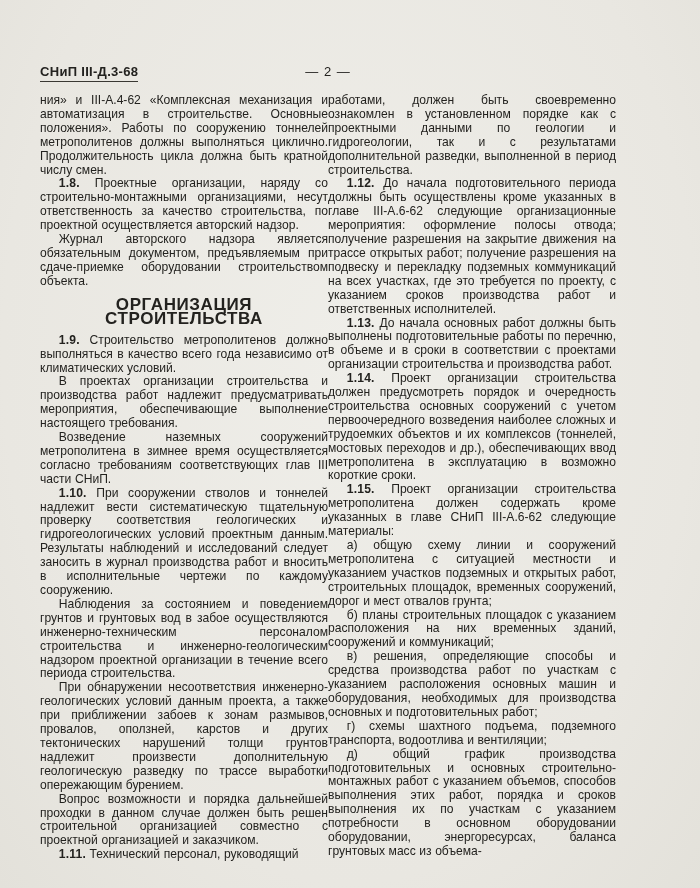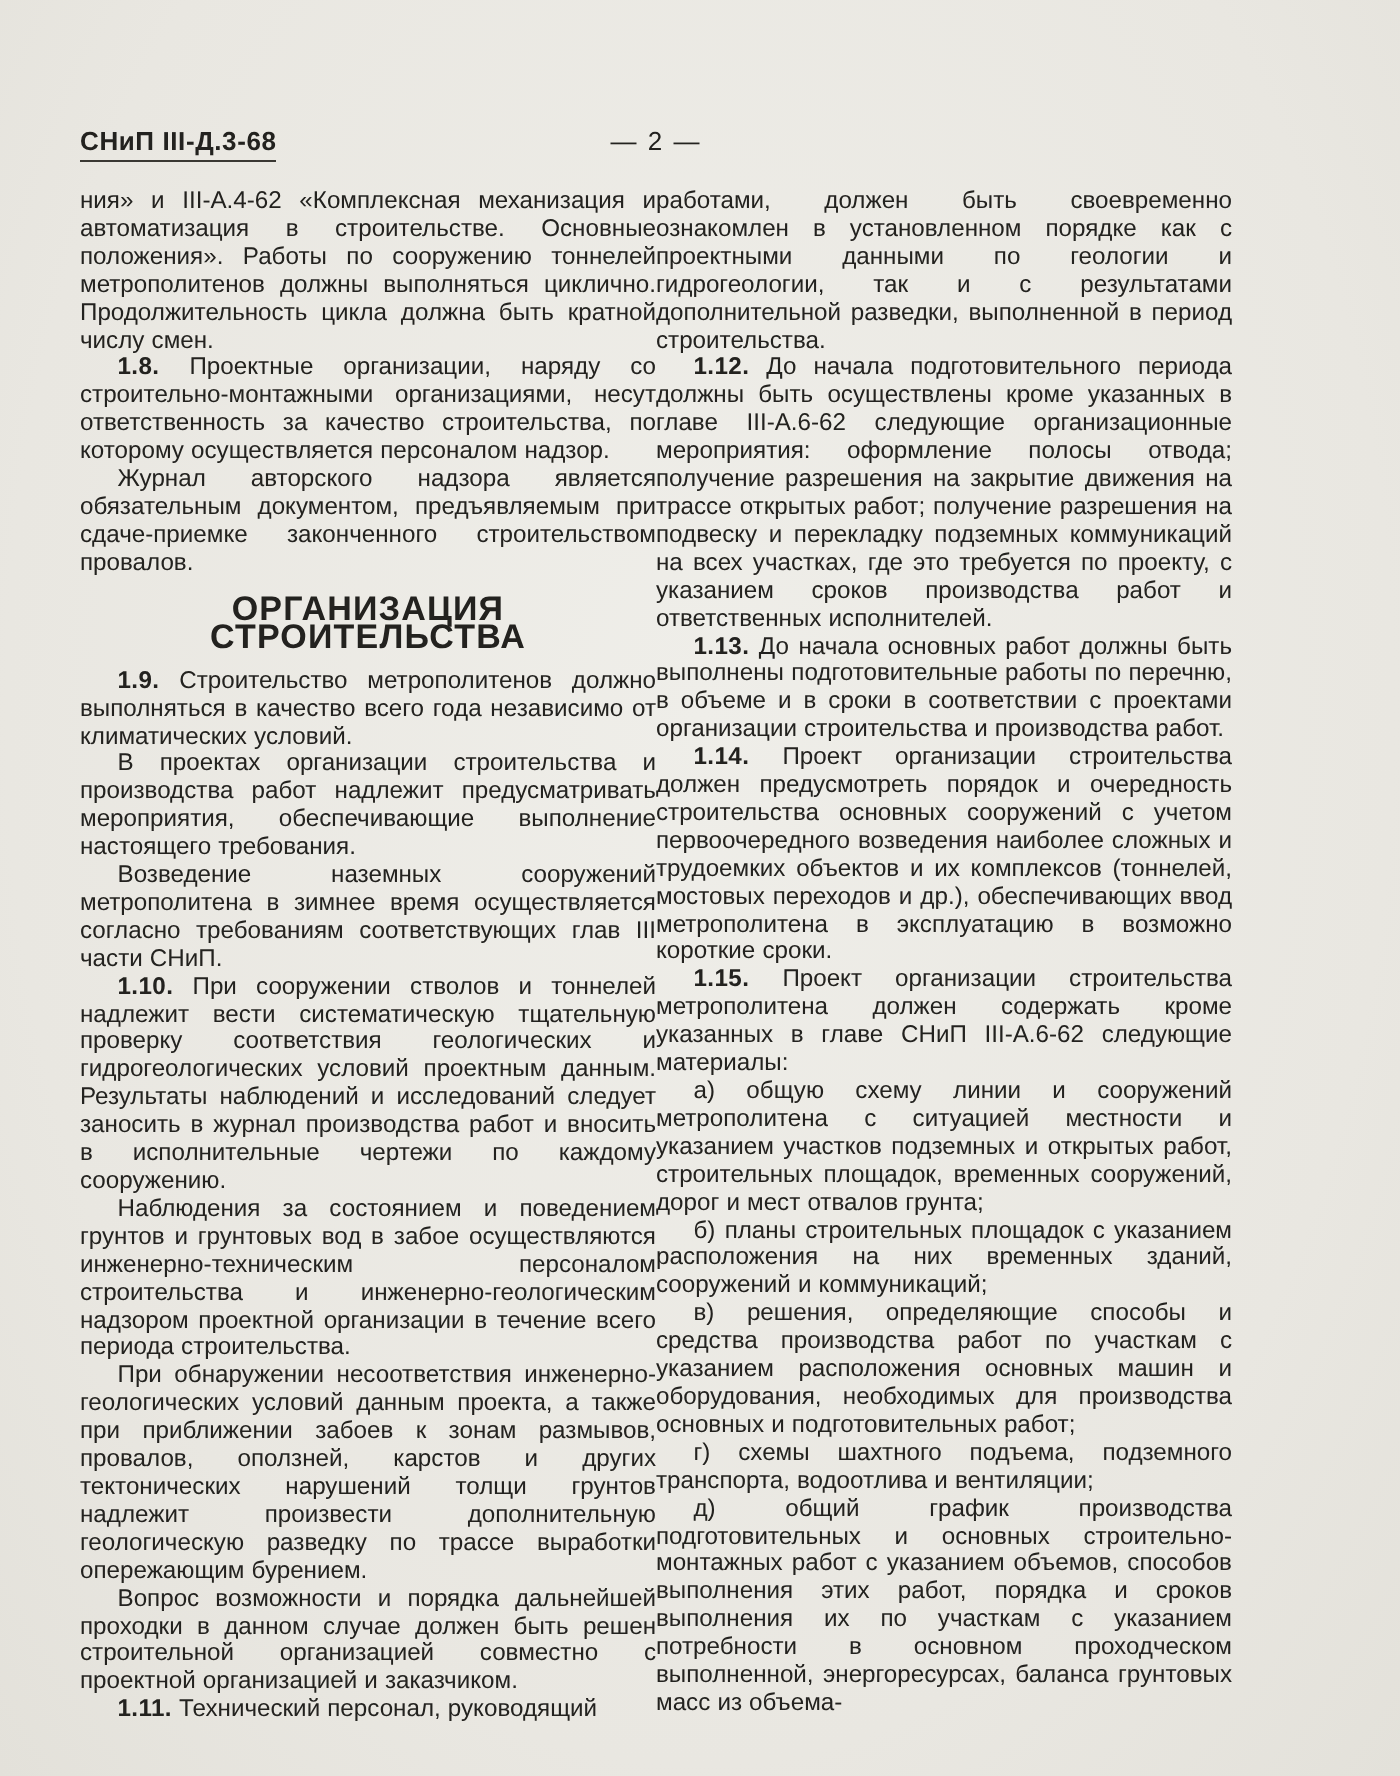--- a/index.html
+++ b/index.html
@@ -76,38 +76,38 @@
     </div>
     <div class="hdr-center">
       <span class="page-num">— 2 —</span>
     </div>
     <div class="hdr-right"></div>
   </div>
 
   <div class="columns">
     <div class="col">
         <p class="para">ния» и III-А.4-62 «Комплексная механизация и автоматизация в строительстве. Основные положения». Работы по сооружению тоннелей метрополитенов должны выполняться циклично. Продолжительность цикла должна быть кратной числу смен.</p>
-        <p class="para indent"><b>1.8.</b>&nbsp;<span>Проектные организации, наряду со строительно-монтажными организациями, несут ответственность за качество строительства, по которому осуществляется персоналом надзор.</span></p>
-        <p class="para indent">Журнал авторского надзора является обязательным документом, предъявляемым при сдаче-приемке законченного строительством провалов.</p>
+        <p class="para indent"><b>1.8.</b>&nbsp;<span>Проектные организации, наряду со строительно-монтажными организациями, несут ответственность за качество строительства, по проектной осуществляется авторский надзор.</span></p>
+        <p class="para indent">Журнал авторского надзора является обязательным документом, предъявляемым при сдаче-приемке оборудовании строительством объекта.</p>
         <h3 class="heading">ОРГАНИЗАЦИЯ СТРОИТЕЛЬСТВА</h3>
         <p class="para indent"><b>1.9.</b>&nbsp;<span>Строительство метрополитенов должно выполняться в качество всего года независимо от климатических условий.</span></p>
         <p class="para indent">В проектах организации строительства и производства работ надлежит предусматривать мероприятия, обеспечивающие выполнение настоящего требования.</p>
         <p class="para indent">Возведение наземных сооружений метрополитена в зимнее время осуществляется согласно требованиям соответствующих глав III части СНиП.</p>
         <p class="para indent"><b>1.10.</b>&nbsp;<span>При сооружении стволов и тоннелей надлежит вести систематическую тщательную проверку соответствия геологических и гидрогеологических условий проектным данным. Результаты наблюдений и исследований следует заносить в журнал производства работ и вносить в исполнительные чертежи по каждому сооружению.</span></p>
         <p class="para indent">Наблюдения за состоянием и поведением грунтов и грунтовых вод в забое осуществляются инженерно-техническим персоналом строительства и инженерно-геологическим надзором проектной организации в течение всего периода строительства.</p>
         <p class="para indent">При обнаружении несоответствия инженерно-геологических условий данным проекта, а также при приближении забоев к зонам размывов, провалов, оползней, карстов и других тектонических нарушений толщи грунтов надлежит произвести дополнительную геологическую разведку по трассе выработки опережающим бурением.</p>
         <p class="para indent">Вопрос возможности и порядка дальнейшей проходки в данном случае должен быть решен строительной организацией совместно с проектной организацией и заказчиком.</p>
         <p class="para indent"><b>1.11.</b>&nbsp;<span>Технический персонал, руководящий</span></p>
       </div>
     <div class="col">
         <p class="para">работами, должен быть своевременно ознакомлен в установленном порядке как с проектными данными по геологии и гидрогеологии, так и с результатами дополнительной разведки, выполненной в период строительства.</p>
         <p class="para indent"><b>1.12.</b>&nbsp;<span>До начала подготовительного периода должны быть осуществлены кроме указанных в главе III-А.6-62 следующие организационные мероприятия: оформление полосы отвода; получение разрешения на закрытие движения на трассе открытых работ; получение разрешения на подвеску и перекладку подземных коммуникаций на всех участках, где это требуется по проекту, с указанием сроков производства работ и ответственных исполнителей.</span></p>
         <p class="para indent"><b>1.13.</b>&nbsp;<span>До начала основных работ должны быть выполнены подготовительные работы по перечню, в объеме и в сроки в соответствии с проектами организации строительства и производства работ.</span></p>
         <p class="para indent"><b>1.14.</b>&nbsp;<span>Проект организации строительства должен предусмотреть порядок и очередность строительства основных сооружений с учетом первоочередного возведения наиболее сложных и трудоемких объектов и их комплексов (тоннелей, мостовых переходов и др.), обеспечивающих ввод метрополитена в эксплуатацию в возможно короткие сроки.</span></p>
         <p class="para indent"><b>1.15.</b>&nbsp;<span>Проект организации строительства метрополитена должен содержать кроме указанных в главе СНиП III-А.6-62 следующие материалы:</span></p>
         <p class="para indent">а) общую схему линии и сооружений метрополитена с ситуацией местности и указанием участков подземных и открытых работ, строительных площадок, временных сооружений, дорог и мест отвалов грунта;</p>
         <p class="para indent">б) планы строительных площадок с указанием расположения на них временных зданий, сооружений и коммуникаций;</p>
         <p class="para indent">в) решения, определяющие способы и средства производства работ по участкам с указанием расположения основных машин и оборудования, необходимых для производства основных и подготовительных работ;</p>
         <p class="para indent">г) схемы шахтного подъема, подземного транспорта, водоотлива и вентиляции;</p>
-        <p class="para indent">д) общий график производства подготовительных и основных строительно-монтажных работ с указанием объемов, способов выполнения этих работ, порядка и сроков выполнения их по участкам с указанием потребности в основном проходческом выполненной, энергоресурсах, баланса грунтовых масс из объема-</p>
+        <p class="para indent">д) общий график производства подготовительных и основных строительно-монтажных работ с указанием объемов, способов выполнения этих работ, порядка и сроков выполнения их по участкам с указанием потребности в основном оборудовании оборудовании, энергоресурсах, баланса грунтовых масс из объема-</p>
       </div>
   </div>
 </div>
 
 </body></html>

